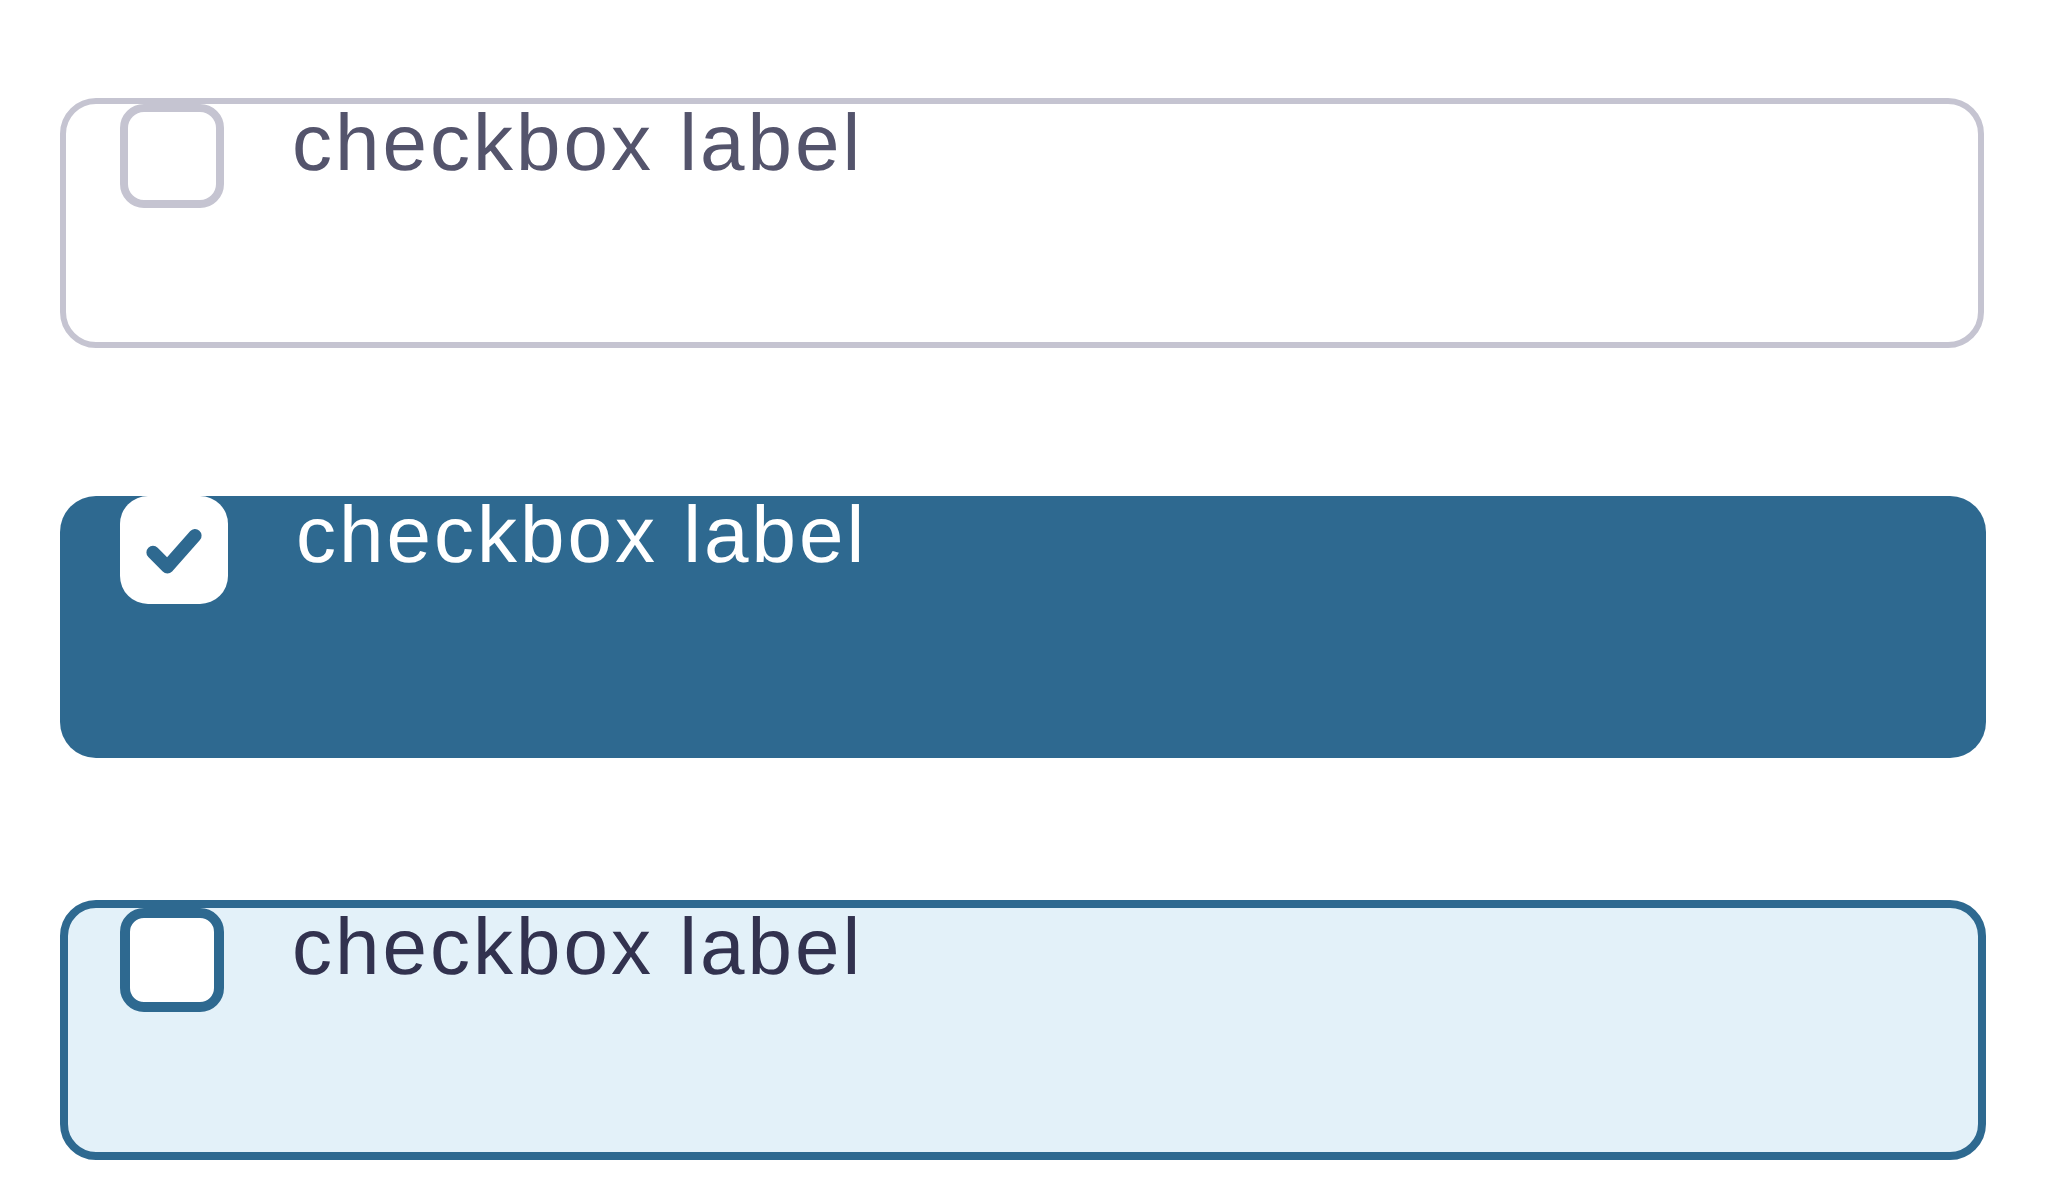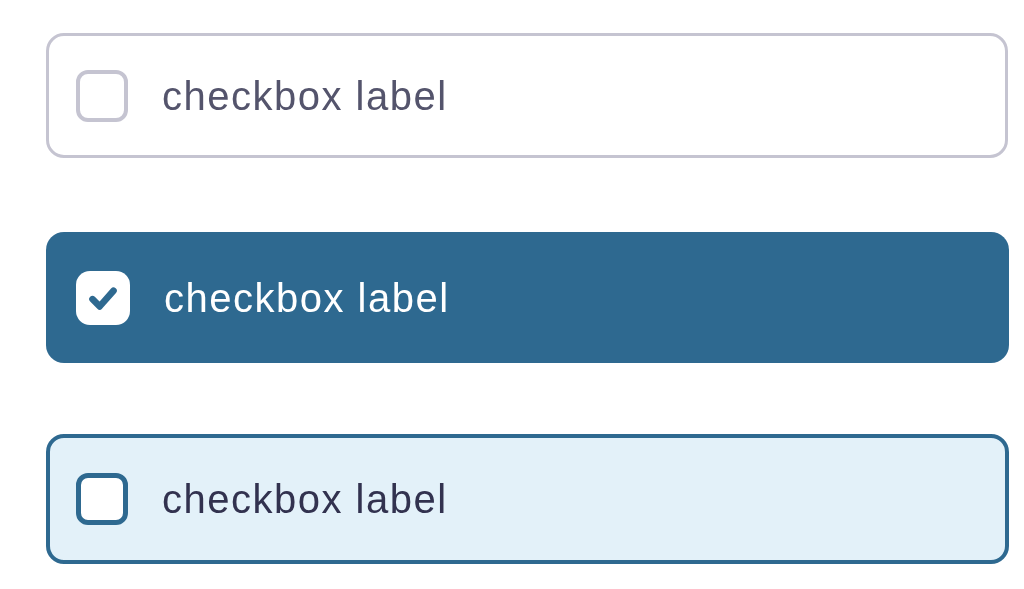--- a/index.html
+++ b/index.html
@@ -8,25 +8,26 @@
 
   .canvas {
     position: relative;
     width: 1024px;
     height: 589px;
     background: #ffffff;
   }
 
   .cb-row {
     position: absolute;
-    left: 46px;
+    left: 30px;
     display: flex;
-    align-items: center;
+    align-items: flex-start;
     border-radius: 18px;
     cursor: pointer;
+    margin-top: 16px;
   }
 
   
   .cb-row.default {
     top: 33px;
     width: 962px;
     height: 125px;
     background: #ffffff;
     border: 3px solid #c5c4d1;
     padding-left: 27px;

